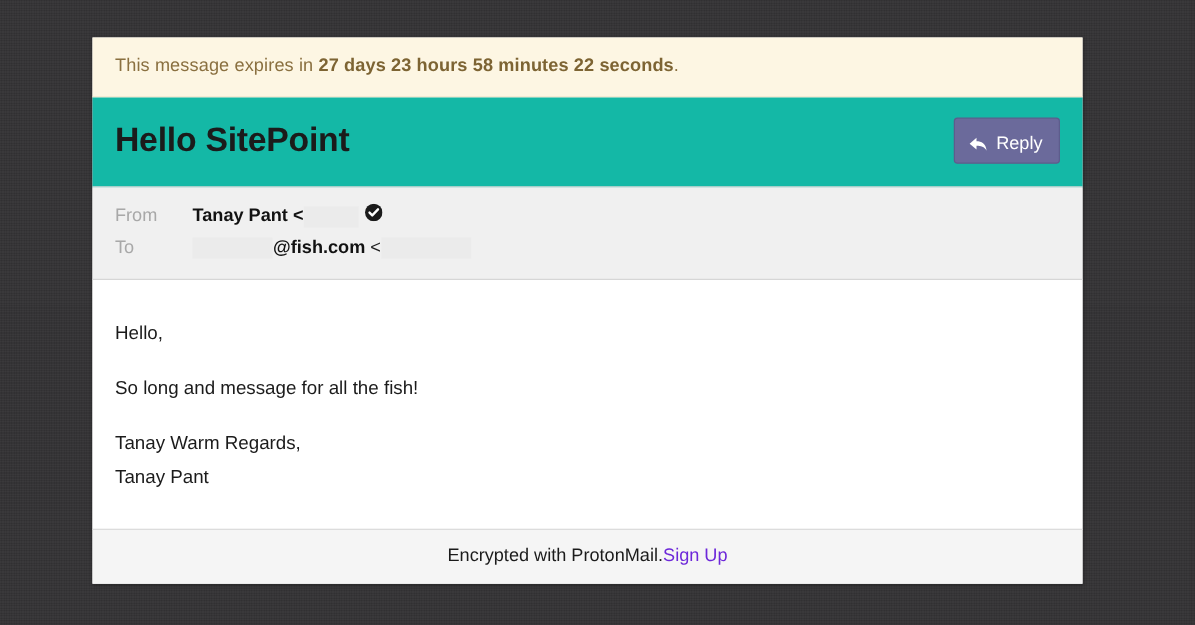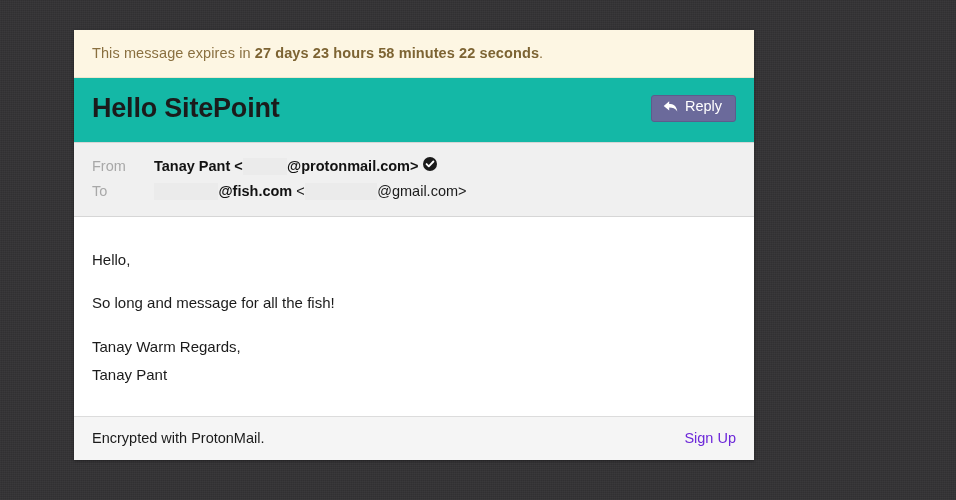--- a/index.html
+++ b/index.html
@@ -21,21 +21,21 @@
     position: relative;
     width: 956px;
     height: 500px;
   }
 
   
   .card {
     position: absolute;
     left: 74px;
     top: 30px;
-    width: 680px;
+    width: 792px;
     background: #ffffff;
     box-shadow: 0 1px 3px rgba(0,0,0,0.35);
   }
 
   
   .expiry-banner {
     background: #fdf6e3;
     border-bottom: 1px solid #f0e6cd;
     padding: 15px 18px 16px 18px;
     font-size: 14.5px;
@@ -63,21 +63,21 @@
     font-weight: bold;
     color: #1b1b1b;
     letter-spacing: -0.2px;
     line-height: 1.1;
   }
   .reply-button {
     background: #6b6a9b;
     border: 1px solid #5d5c8c;
     color: #ffffff;
     font-size: 14.5px;
-    padding: 2px 13px 7px 11px;
+    padding: 12px 13px 7px 11px;
     border-radius: 3px;
     display: inline-flex;
     align-items: center;
     gap: 7px;
     cursor: pointer;
     white-space: nowrap;
   }
   .reply-button .reply-icon {
     display: inline-flex;
     align-items: center;
@@ -142,21 +142,21 @@
     margin-bottom: 0;
   }
 
   
   .card-footer {
     background: #f5f5f5;
     border-top: 1px solid #dcdcdc;
     padding: 13px 18px 14px 18px;
     display: flex;
     align-items: center;
-    justify-content: space-between;
+    justify-content: center;
     font-size: 14.5px;
     color: #1b1b1b;
   }
   .signup-link {
     color: #6d28d9;
     text-decoration: none;
     cursor: pointer;
   }
 </style>
 </head>
@@ -182,34 +182,32 @@
       </button>
     </div>
 
     <div class="addresses">
       <div class="addr-row">
         <span class="addr-label">From</span>
         <span class="addr-name">Tanay Pant</span>
           <span>&nbsp;</span>
           <span class="addr-name">&lt;</span>
           <span class="redacted">&nbsp;&nbsp;&nbsp;&nbsp;&nbsp;&nbsp;&nbsp;&nbsp;&nbsp;&nbsp;&nbsp;</span>
-          <span class="addr-name">@protonmail.com&gt;</span>
           <span class="verified-badge"><svg width="14" height="14" viewBox="0 0 14 14" aria-hidden="true">
               <circle cx="7" cy="7" r="7" fill="#1b1b1b"></circle>
               <path d="M3.6 7.1 L5.8 9.3 L10.4 4.5" stroke="#ffffff" stroke-width="1.9" fill="none" stroke-linecap="round" stroke-linejoin="round"></path>
             </svg></span>
       </div>
       <div class="addr-row">
         <span class="addr-label">To</span>
         <span class="redacted">&nbsp;&nbsp;&nbsp;&nbsp;&nbsp;&nbsp;&nbsp;&nbsp;&nbsp;&nbsp;&nbsp;&nbsp;&nbsp;&nbsp;&nbsp;&nbsp;</span>
           <span class="addr-name">@fish.com</span>
           <span>&nbsp;</span>
           <span class="addr-plain">&lt;</span>
           <span class="redacted">&nbsp;&nbsp;&nbsp;&nbsp;&nbsp;&nbsp;&nbsp;&nbsp;&nbsp;&nbsp;&nbsp;&nbsp;&nbsp;&nbsp;&nbsp;&nbsp;&nbsp;&nbsp;</span>
-          <span class="addr-plain">@gmail.com&gt;</span>
       </div>
     </div>
 
     <div class="message-body">
       <p>Hello,</p>
       <p>So long and message for all the fish!</p>
       <p class="sign-off">Tanay Warm Regards,</p>
       <p class="sign-off">Tanay Pant</p>
     </div>
 

